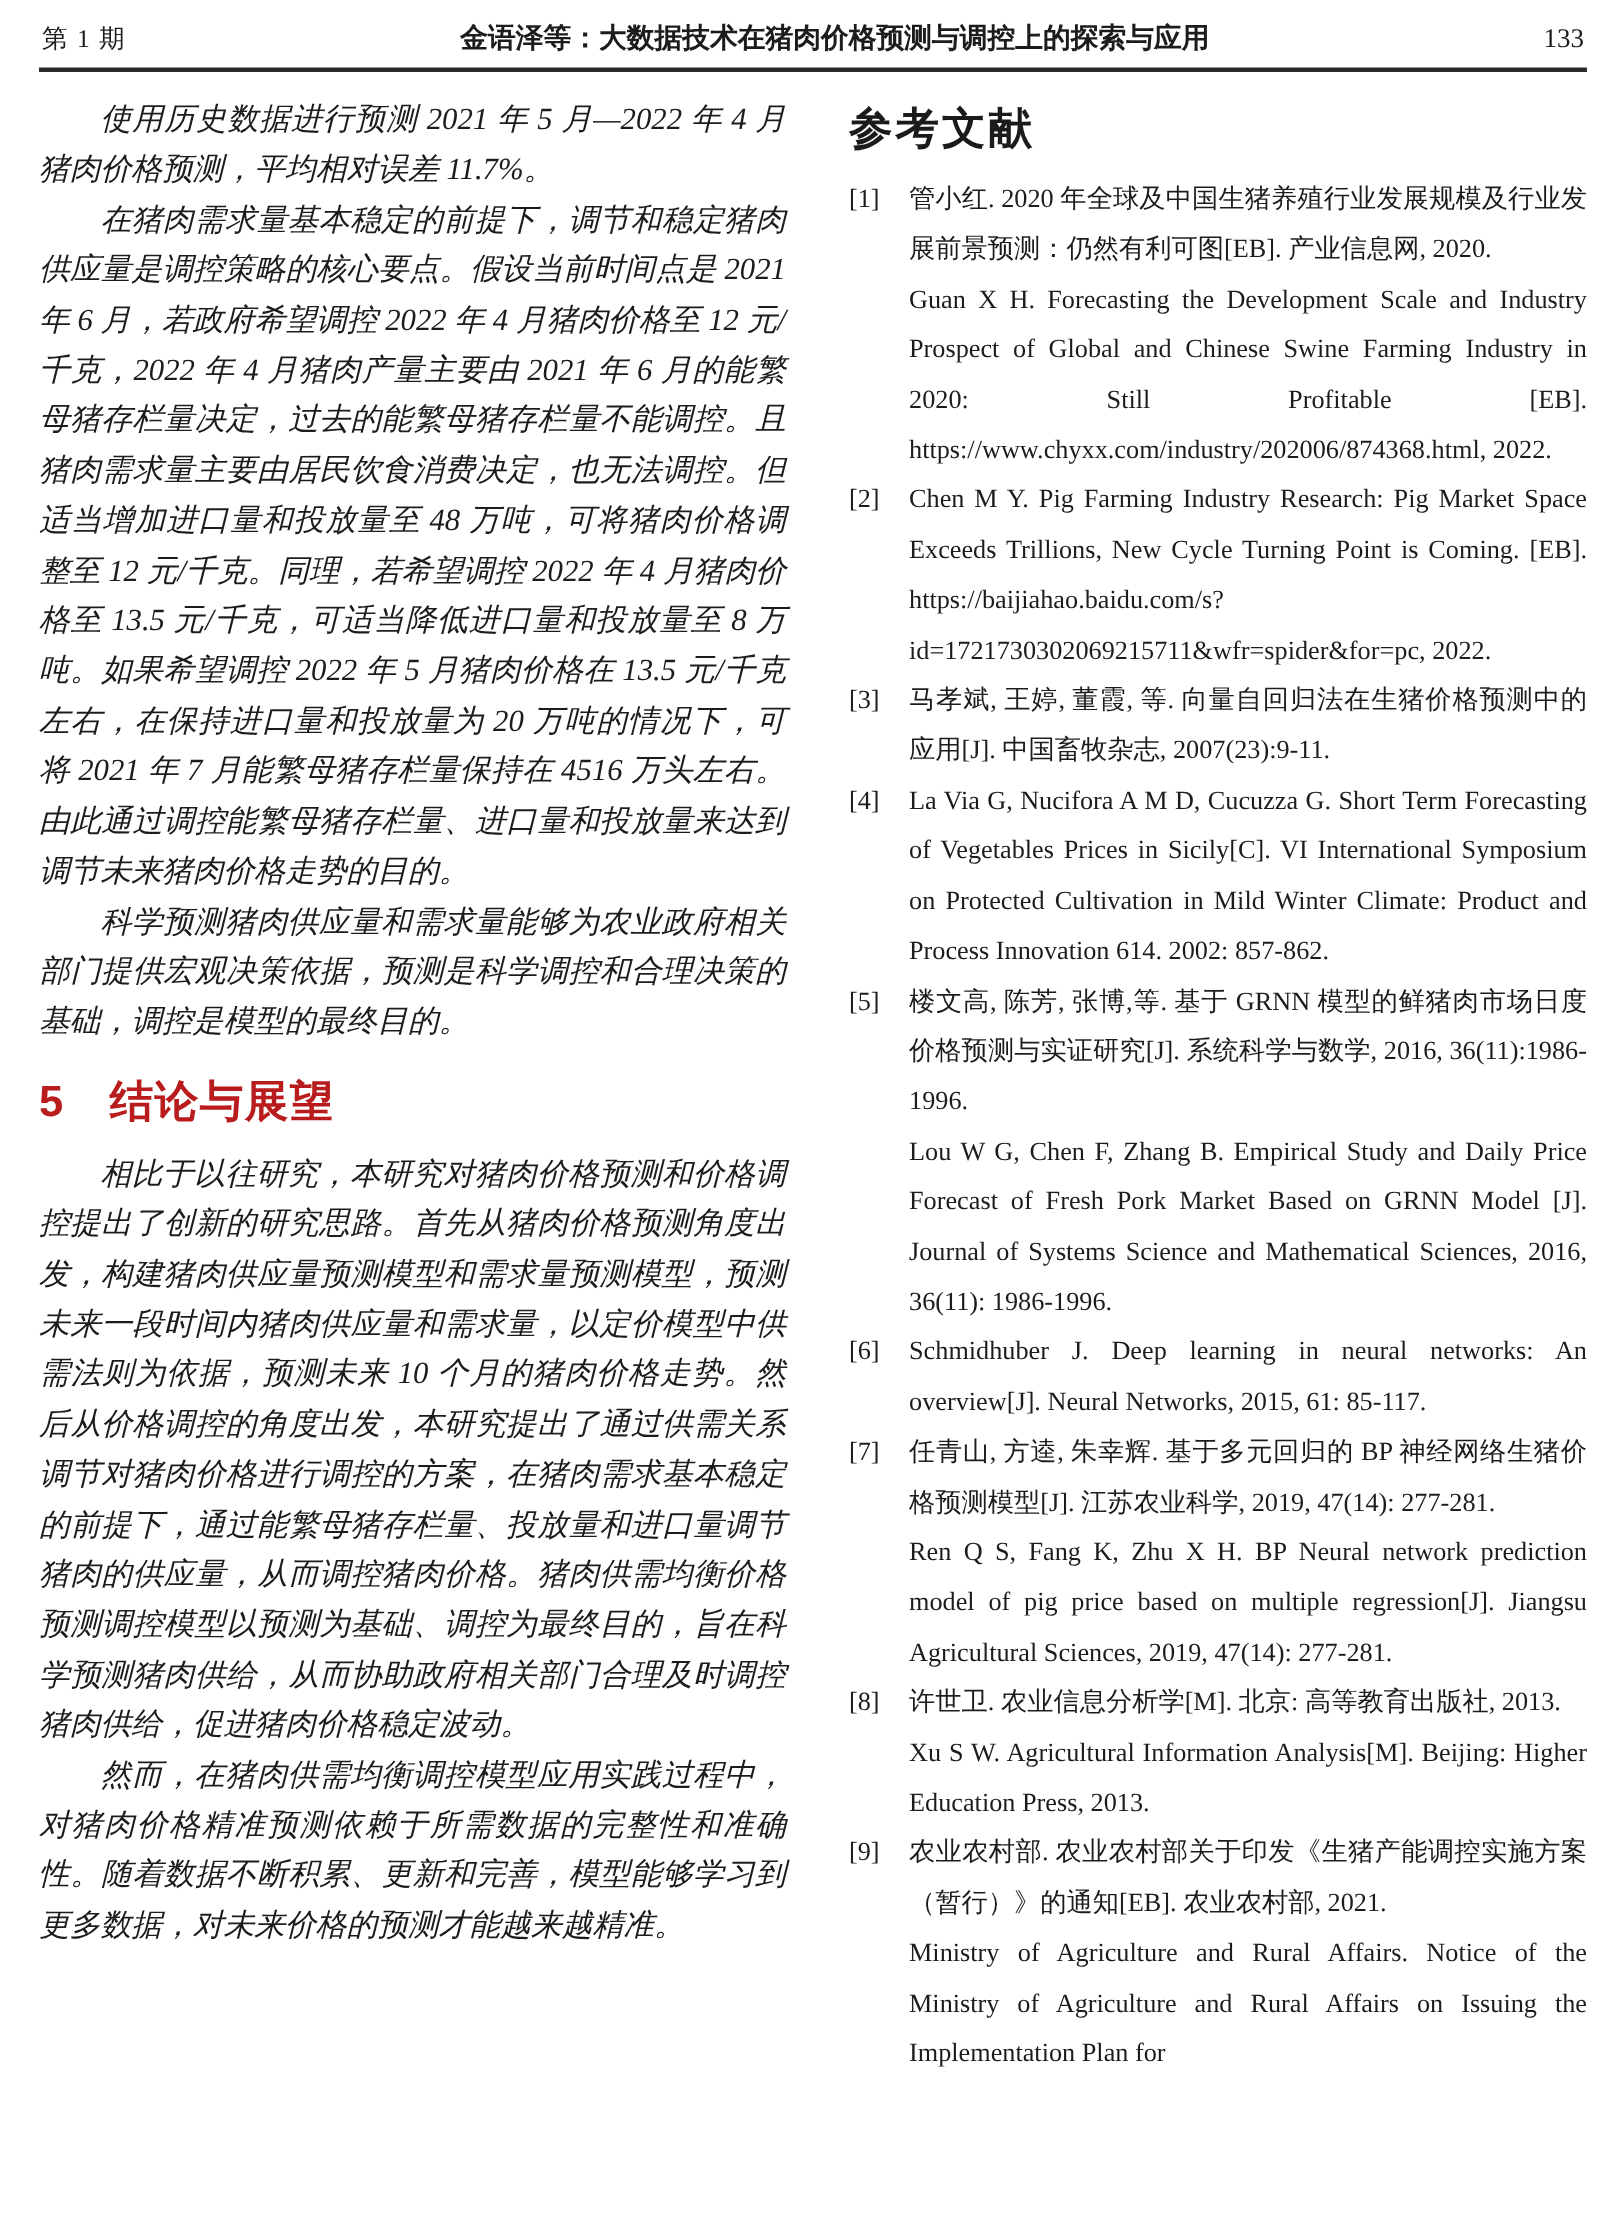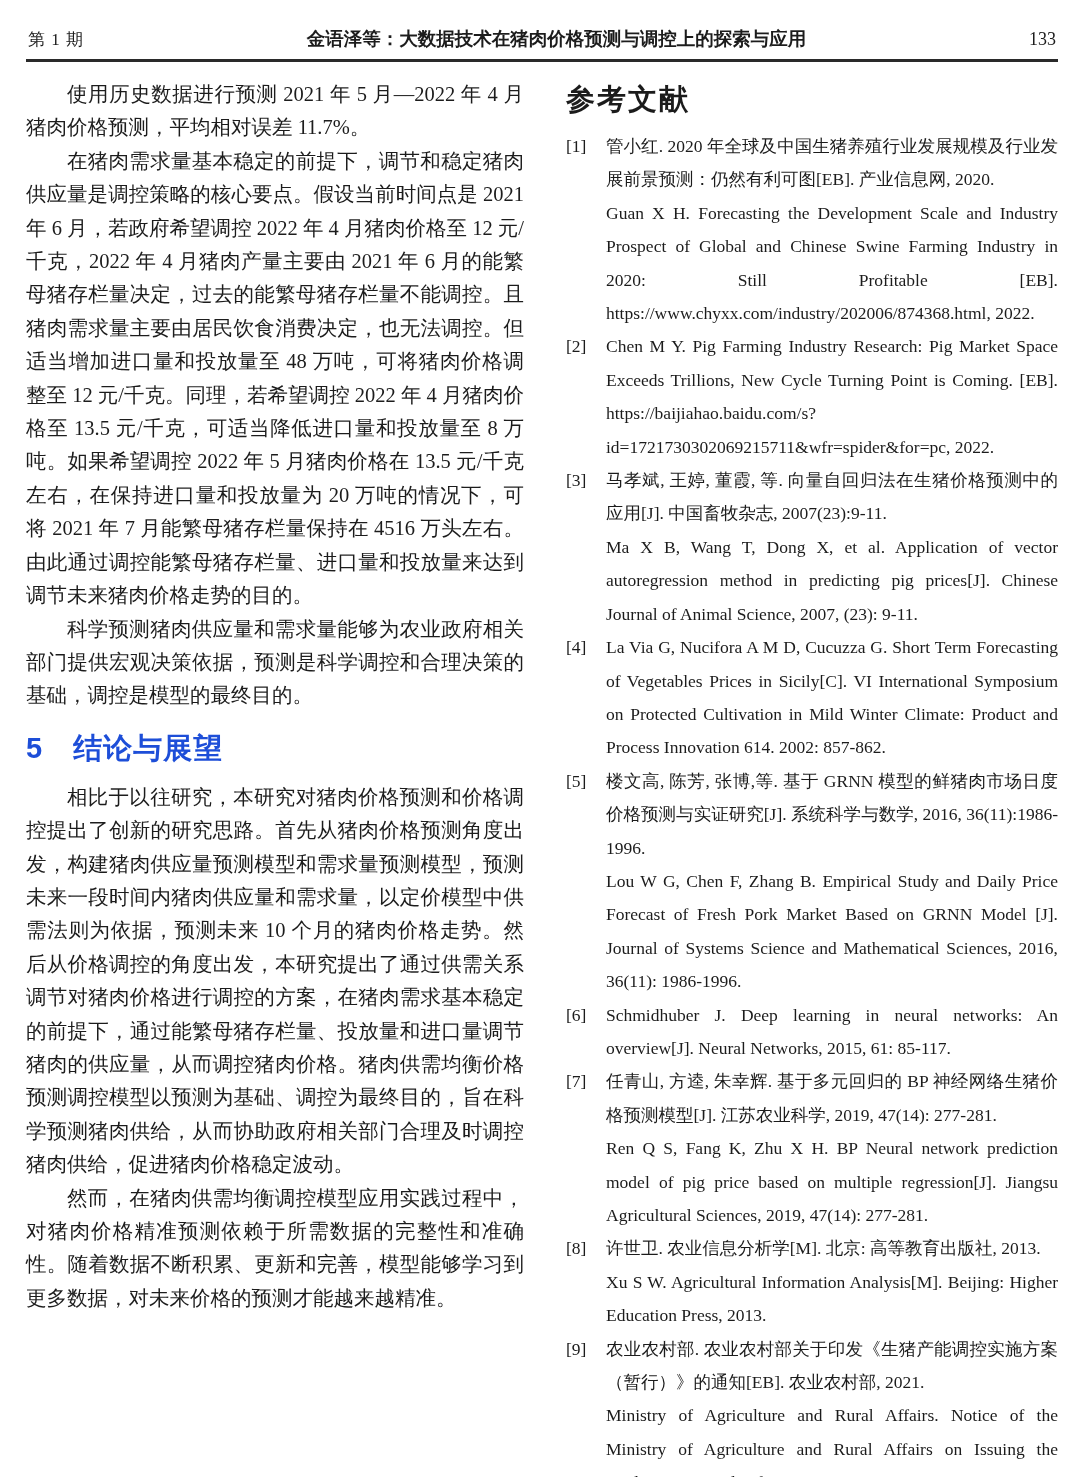--- a/index.html
+++ b/index.html
@@ -3,21 +3,21 @@
 <meta charset="utf-8">
 <style>
   html, body { margin: 0; padding: 0; background: #ffffff; }
   .page {
     position: relative;
     width: 1080px;
     height: 1477px;
     box-sizing: border-box;
     background: #ffffff;
     color: #1c1c1c;
-    padding: 24px 22px 0 26px;
+    padding: 10px 22px 0 26px;
     overflow: hidden;
     font-family: "Liberation Serif", "DejaVu Serif", serif;
   }
   
   .running-head {
     display: flex;
     align-items: baseline;
     justify-content: space-between;
     padding: 2px 2px 8px 2px;
     border-bottom: 3px solid #2a2a2a;
@@ -30,32 +30,32 @@
   .col-left  { width: 498px; flex: none; }
   .col-right { flex: 1; min-width: 0; }
   
   .col-left p {
     margin: 0;
     font-size: 20.5px;
     line-height: 33.4px;
     text-align: justify;
     text-justify: inter-character;
   }
-  .col-left p.indent { text-indent: 2em; }
+  .col-left p.indent { text-indent: 2em; font-style: italic; }
   .col-left p.noindent { text-indent: 0; }
   sup { font-size: 0.62em; vertical-align: super; line-height: 0; }
   .var-italic { font-style: italic; font-family: "Liberation Serif", serif; }
   
   .section-heading {
     margin: 16px 0 12px 0;
     font-family: "Liberation Sans", "DejaVu Sans", sans-serif;
     font-weight: bold;
     font-size: 29px;
     letter-spacing: 1px;
-    color: #1d4ed8;
+    color: #b91c1c;
   }
   .sec-num { margin-right: 30px; }
   
   .ref-heading {
     margin: 2px 0 10px 0;
     font-family: "Liberation Sans", "DejaVu Sans", sans-serif;
     font-weight: bold;
     font-size: 29px;
     letter-spacing: 2px;
     color: #1b1b1b;
@@ -115,21 +115,20 @@
     <span class="ref-num">[2]</span>
     <div class="ref-body">
       <div class="ref-en">Chen M Y. Pig Farming Industry Research: Pig Market Space Exceeds Trillions, New Cycle Turning Point is Coming. [EB]. https://baijiahao.baidu.com/s?id=1721730302069215711&amp;wfr=spider&amp;for=pc, 2022.</div>
     </div>
   </div>
 
   <div class="ref">
     <span class="ref-num">[3]</span>
     <div class="ref-body">
       <div class="ref-zh">马孝斌, 王婷, 董霞, 等. 向量自回归法在生猪价格预测中的应用[J]. 中国畜牧杂志, 2007(23):9-11.</div>
-      <div class="ref-en">Ma X B, Wang T, Dong X, et al. Application of vector autoregression method in predicting pig prices[J]. Chinese Journal of Animal Science, 2007, (23): 9-11.</div>
     </div>
   </div>
 
   <div class="ref">
     <span class="ref-num">[4]</span>
     <div class="ref-body">
 
       <div class="ref-en">La Via G, Nucifora A M D, Cucuzza G. Short Term Forecasting of Vegetables Prices in Sicily[C]. VI International Symposium on Protected Cultivation in Mild Winter Climate: Product and Process Innovation 614. 2002: 857-862.</div>
     </div>
   </div>

